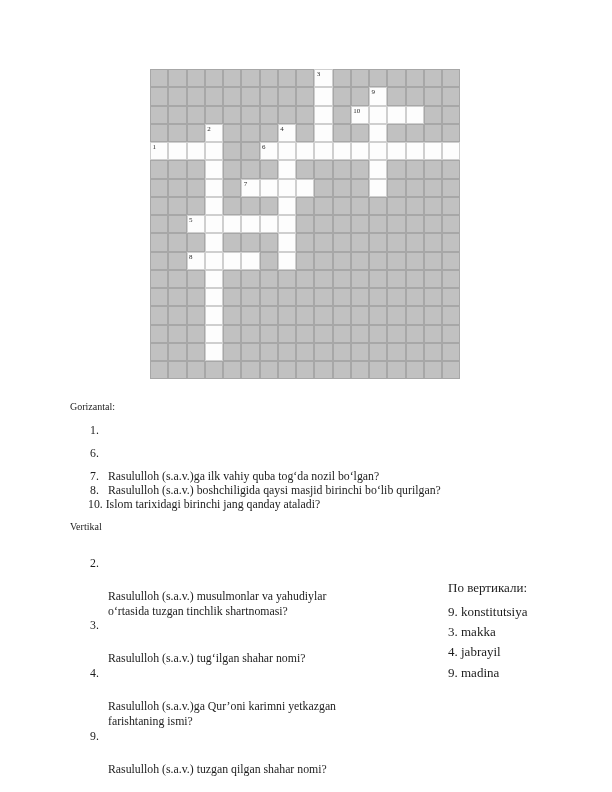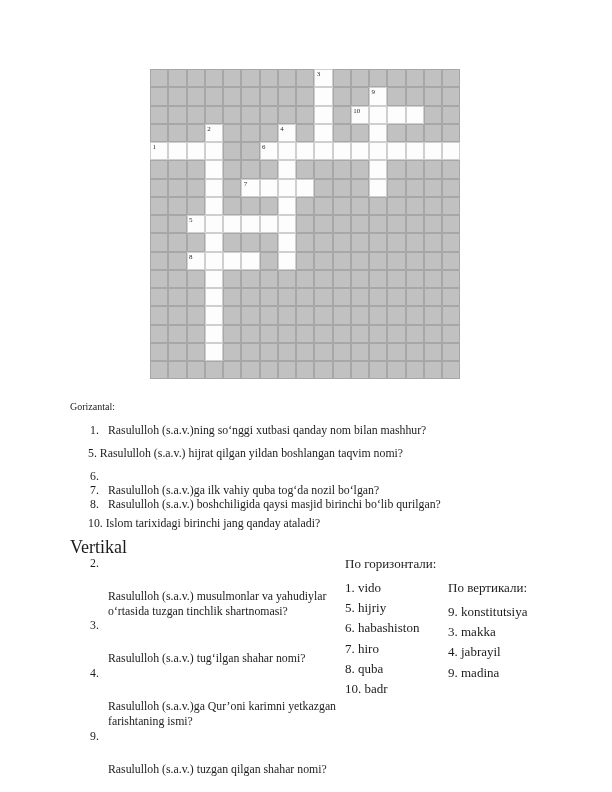--- a/index.html
+++ b/index.html
@@ -15,21 +15,21 @@
   }
   .cell{position:relative;box-sizing:border-box;}
   .cell.blocked{background:#c1c1c1;border:1px solid #a7a7a7;}
   .cell.open{background:#fdfdfd;border:1px solid #cfcfcf;}
   .cellnum{
     position:absolute;top:0;left:1.5px;
     font-size:7px;line-height:8px;color:#2b2b2b;
   }
   
   .h-heading{position:absolute;left:70px;top:400px;font-size:10px;line-height:14px;}
-  .v-heading{position:absolute;left:70px;top:540px;font-size:18px;line-height:14px;}
+  .v-heading{position:absolute;left:70px;top:520px;font-size:10px;line-height:14px;}
   
   .hq-list{position:absolute;left:90px;top:423px;width:420px;font-size:11.8px;}
   .hq-item{display:flex;line-height:14px;}
   .hq-item .qnum{flex:0 0 18px;width:18px;}
   .hq-item.inline-item{display:block;margin-left:-2px;}
   .hq-item:nth-child(1),.hq-item:nth-child(2){margin-bottom:9px;}
   .hq-item:nth-child(6){margin-top:5px;}
   
   .vq-list{position:absolute;left:90px;top:556px;font-size:11.8px;}
   .vq-item{display:flex;line-height:14.7px;}
@@ -355,23 +355,21 @@
       <div class="cell blocked"></div>
       <div class="cell blocked"></div>
       <div class="cell blocked"></div>
       <div class="cell blocked"></div>
     </div>
 
   <div class="h-heading">Gorizantal:</div>
   <div class="hq-list">
       <div class="hq-item">
         <span class="qnum">1.</span>
-        <span class="qtext">Rasululloh (s.a.v.)ning so‘nggi xutbasi qanday nom bilan mashhur?</span>
-      </div>
-      <div class="hq-item inline-item">5. Rasululloh (s.a.v.) hijrat qilgan yildan boshlangan taqvim nomi?</div>
+      </div>
       <div class="hq-item">
         <span class="qnum">6.</span>
       </div>
       <div class="hq-item">
         <span class="qnum">7.</span>
         <span class="qtext">Rasululloh (s.a.v.)ga ilk vahiy quba tog‘da nozil bo‘lgan?</span>
       </div>
       <div class="hq-item">
         <span class="qnum">8.</span>
         <span class="qtext">Rasululloh (s.a.v.) boshchiligida qaysi masjid birinchi bo‘lib qurilgan?</span>
@@ -392,31 +390,20 @@
       <div class="vq-item">
         <span class="qnum">4.</span>
         <span class="qtext">Rasululloh (s.a.v.)ga Qur’oni karimni yetkazgan farishtaning ismi?</span>
       </div>
       <div class="vq-item">
         <span class="qnum">9.</span>
         <span class="qtext">Rasululloh (s.a.v.) tuzgan qilgan shahar nomi?</span>
       </div>
     </div>
 
-  <div class="ans-col across">
-    <div class="ans-title">По горизонтали:</div>
-    <div id="ans-across-list">
-        <div class="ans-item">1. vido</div>
-        <div class="ans-item">5. hijriy</div>
-        <div class="ans-item">6. habashiston</div>
-        <div class="ans-item">7. hiro</div>
-        <div class="ans-item">8. quba</div>
-        <div class="ans-item">10. badr</div>
-      </div>
-  </div>
 
   <div class="ans-col down">
     <div class="ans-title">По вертикали:</div>
     <div id="ans-down-list">
         <div class="ans-item">9. konstitutsiya</div>
         <div class="ans-item">3. makka</div>
         <div class="ans-item">4. jabrayil</div>
         <div class="ans-item">9. madina</div>
       </div>
   </div>

